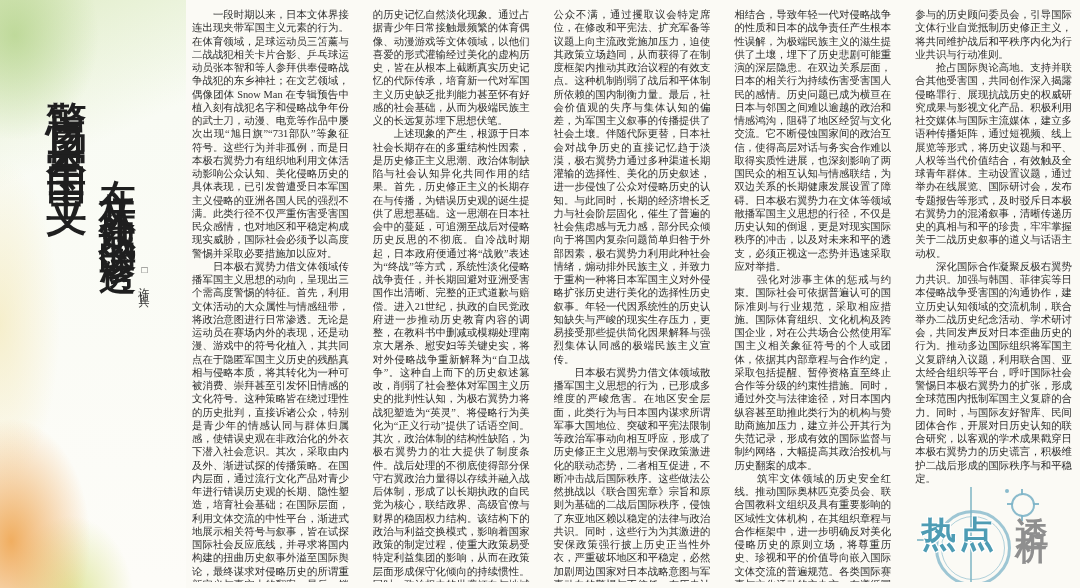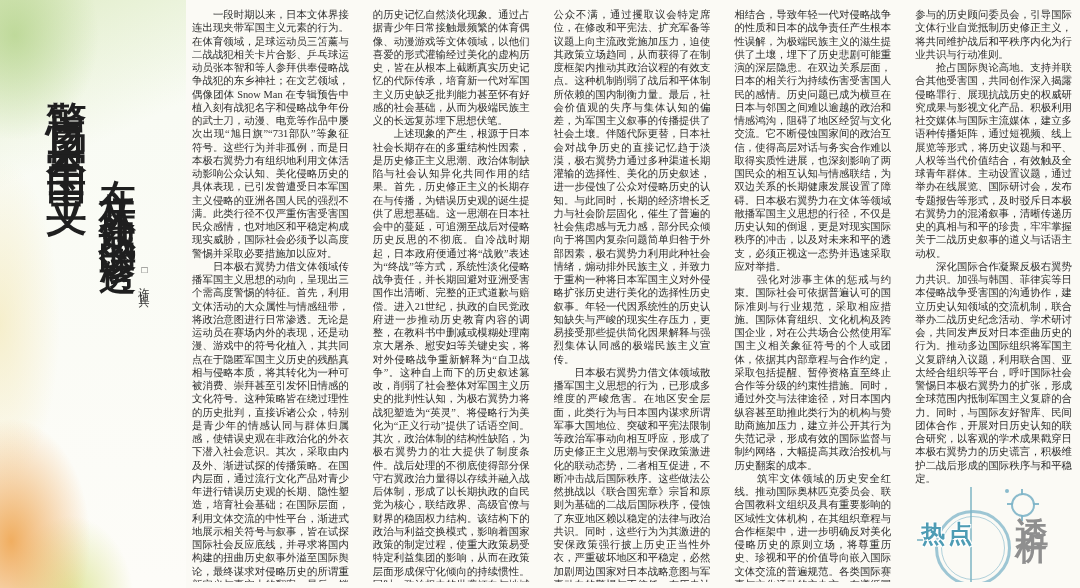--- a/index.html
+++ b/index.html
@@ -40,21 +40,21 @@
   .logo{position:relative;margin-top:auto;width:166px;height:108px;flex:0 0 auto;}
   .logo .vline{position:absolute;left:55px;top:2px;width:2px;height:104px;background:rgba(125,180,195,.75);}
   .logo .tick{position:absolute;width:13px;height:2px;background:rgba(125,180,195,.8);}
   .logo .t1{left:2px;top:54px;}
   .logo .circle{position:absolute;left:20px;top:25px;width:70px;height:70px;border-radius:50%;
     border:3px solid rgba(125,180,200,.75);}
   .logo .circle:after{content:"";position:absolute;inset:3px;border-radius:50%;
     border:1px solid rgba(125,180,200,.6);}
   .logo .hot{position:absolute;left:6px;top:42px;
     font-family:"Liberation Sans","DejaVu Sans",sans-serif;font-weight:bold;
-    font-size:24px;letter-spacing:3px;color:#4e9cb4;
+    font-size:35px;letter-spacing:3px;color:#4e9cb4;
     text-shadow:1px 1px 0 #fff,-1px -1px 0 #fff,1px -1px 0 #fff,-1px 1px 0 #fff;}
   .logo .mini{position:absolute;left:96px;top:8px;width:20px;height:20px;border-radius:50%;
     border:2px solid rgba(125,180,200,.9);}
   .logo .mini i{position:absolute;background:rgba(125,180,200,.9);}
   .logo .mini .mv1{left:8px;top:-6px;width:2px;height:6px;}
   .logo .mini .mv2{left:8px;bottom:-6px;width:2px;height:6px;}
   .logo .mini .mh1{top:8px;left:-6px;height:2px;width:6px;}
   .logo .mini .mh2{top:8px;right:-6px;height:2px;width:6px;}
   .logo .dot{position:absolute;left:90px;top:4px;width:4px;height:4px;border-radius:50%;background:rgba(125,180,200,.9);}
   .logo .tx{position:absolute;left:100px;top:44px;font-family:"Liberation Serif","DejaVu Serif",serif;

